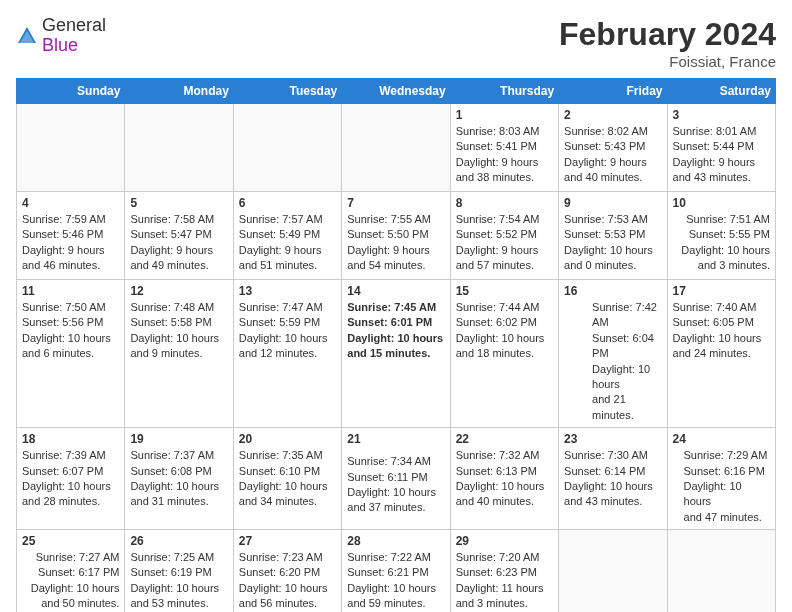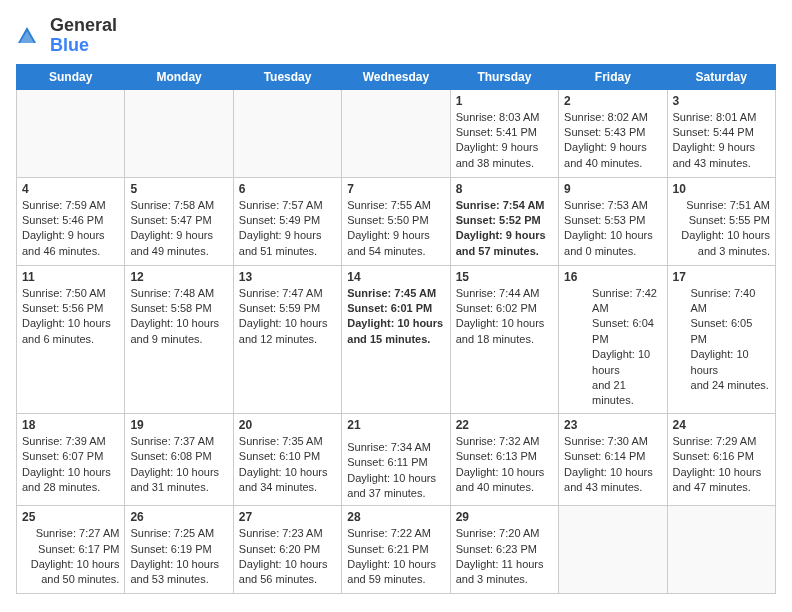--- a/index.html
+++ b/index.html
@@ -16,26 +16,25 @@
       align-items: flex-start;
       margin-bottom: 8px;
     }
     .logo {
       display: flex;
       align-items: center;
       gap: 4px;
     }
     .logo-text {
       font-size: 18px;
-      font-weight: bold;
+      font-weight: normal;
       line-height: 1.1;
-      margin-left: 8px;
     }
     .logo-general { color: #333; }
-    .logo-blue { color: #3b82f6; }
+    .logo-blue { color: #a21caf; }
     .logo-icon {
       width: 22px;
       height: 22px;
     }
     .title-block {
       text-align: right;
     }
     .calendar-title {
       font-size: 32px;
       font-weight: bold;
@@ -49,21 +48,21 @@
       width: 100%;
       border-collapse: collapse;
       table-layout: fixed;
     }
     th {
       background-color: #2a7fd4;
       color: #fff;
       font-size: 12px;
       font-weight: bold;
       padding: 5px 4px;
-      text-align: center;
+      text-align: right;
       border: 1px solid #2a7fd4;
     }
     td {
       border: 1px solid #ccc;
       vertical-align: top;
       padding: 4px 5px;
       font-size: 10px;
       color: #333;
       height: 88px;
     }
@@ -90,20 +89,24 @@
   <div class="logo">
     <svg class="logo-icon" viewBox="0 0 22 22">
       <polygon points="11,2 20,18 2,18" fill="#2a7fd4"></polygon>
       <polygon points="11,6 18,18 4,18" fill="#fff" opacity="0.3"></polygon>
     </svg>
     <div class="logo-text">
       <span class="logo-general">General</span><br>
       <span class="logo-blue">Blue</span>
     </div>
   </div>
+  <div class="title-block">
+    <div class="calendar-title">February 2024</div>
+    <div class="calendar-subtitle">Foissiat, France</div>
+  </div>
 </div>
 
 <table>
   <thead>
     <tr>
     <th>Sunday</th>
         <th>Monday</th>
         <th>Tuesday</th>
         <th>Wednesday</th>
         <th>Thursday</th>
@@ -163,21 +166,21 @@
         </td>
         <td>
           <span class="day-num">7</span>
           <div class="day-info" style="white-space: pre-line;">Sunrise: 7:55 AM
 Sunset: 5:50 PM
 Daylight: 9 hours
 and 54 minutes.</div>
         </td>
         <td>
           <span class="day-num">8</span>
-          <div class="day-info" style="white-space: pre-line; font-weight: bold;">Sunrise: 7:54 AM
+          <div class="day-info" style="white-space: pre-line;">Sunrise: 7:54 AM
 Sunset: 5:52 PM
 Daylight: 9 hours
 and 57 minutes.</div>
         </td>
         <td>
           <span class="day-num">9</span>
           <div class="day-info" style="white-space: pre-line;">Sunrise: 7:53 AM
 Sunset: 5:53 PM
 Daylight: 10 hours
 and 0 minutes.</div>
@@ -228,21 +231,21 @@
         </td>
         <td>
           <span class="day-num">16</span>
           <div class="day-info" style="white-space: pre-line; margin-left: 28px;">Sunrise: 7:42 AM
 Sunset: 6:04 PM
 Daylight: 10 hours
 and 21 minutes.</div>
         </td>
         <td>
           <span class="day-num">17</span>
-          <div class="day-info" style="white-space: pre-line; margin-left: 18px;">Sunrise: 7:40 AM
+          <div class="day-info" style="white-space: pre-line;">Sunrise: 7:40 AM
 Sunset: 6:05 PM
 Daylight: 10 hours
 and 24 minutes.</div>
         </td>
       </tr>
       <tr>
         <td>
           <span class="day-num">18</span>
           <div class="day-info" style="white-space: pre-line;">Sunrise: 7:39 AM
 Sunset: 6:07 PM
@@ -279,21 +282,21 @@
         </td>
         <td>
           <span class="day-num">23</span>
           <div class="day-info" style="white-space: pre-line;">Sunrise: 7:30 AM
 Sunset: 6:14 PM
 Daylight: 10 hours
 and 43 minutes.</div>
         </td>
         <td>
           <span class="day-num">24</span>
-          <div class="day-info" style="white-space: pre-line;">Sunrise: 7:29 AM
+          <div class="day-info" style="white-space: pre-line; margin-left: 11px;">Sunrise: 7:29 AM
 Sunset: 6:16 PM
 Daylight: 10 hours
 and 47 minutes.</div>
         </td>
       </tr>
       <tr>
         <td>
           <span class="day-num">25</span>
           <div class="day-info" style="white-space: pre-line; text-align: right;">Sunrise: 7:27 AM
 Sunset: 6:17 PM

